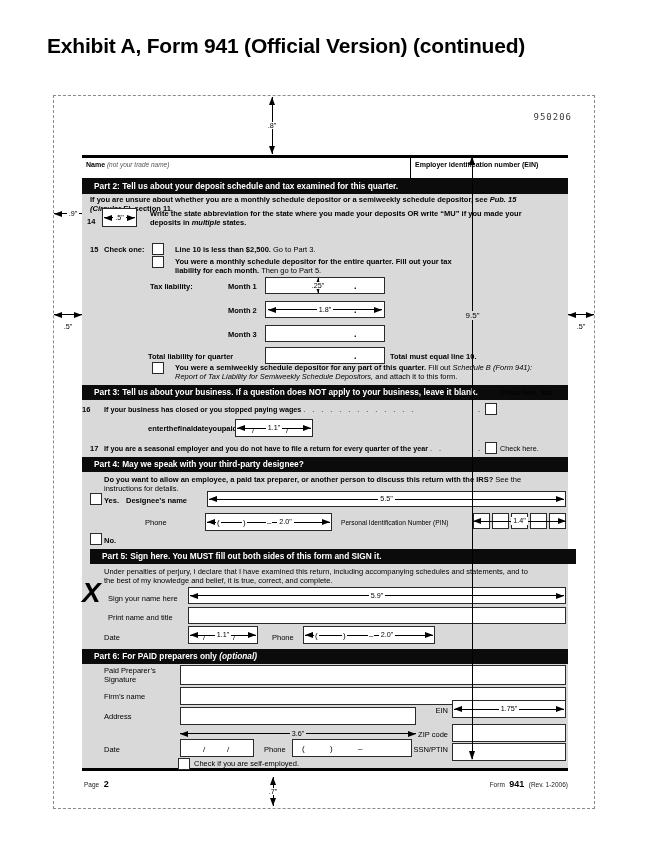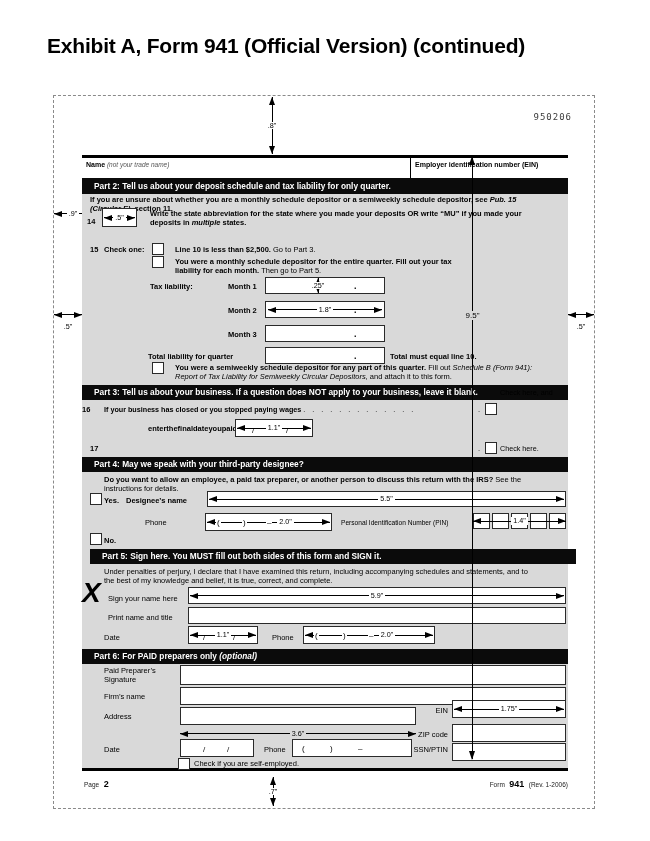--- a/index.html
+++ b/index.html
@@ -76,21 +76,21 @@
     </div>
 
   <div class="form">
 
     <div class="namerow">
       <span class="lbl" style="left:4px;top:3px;font-size:7px;"><span class="b">Name</span><span class="i" style="color:#555;font-size:6.5px;"> (not your trade name)</span></span>
       <i class="vdiv" style="left:328px;top:0;height:20px;"></i>
       <span class="lbl b" style="left:333px;top:3px;font-size:7px;">Employer identification number (EIN)</span>
     </div>
 
-    <div class="bar" style="top:20px;height:16px;line-height:16px;">Part 2: Tell us about your deposit schedule and tax liability for only quarter.</div>
+    <div class="bar" style="top:20px;height:16px;line-height:16px;">Part 2: Tell us about your deposit schedule and tax examined for this quarter.</div>
     <div class="lbl b" style="left:8px;top:37px;"><span>If you are unsure about whether you are a monthly schedule depositor or a semiweekly schedule depositor, see </span><span class="i">Pub. 15</span></div>
     <div class="lbl" style="left:8px;top:46px;"><span class="b i">(Circular E),</span><span class="b"> section 11.</span></div>
 
     <span class="lbl b" style="left:5px;top:59px;">14</span>
     <div class="field" style="left:20px;top:50px;width:35px;height:19px;">
       <div class="mah onw" style="left:1px;top:0;right:1px;bottom:0;">
           <span class="lab">.5"</span>
         </div>
     </div>
     <div class="lbl b" style="left:68px;top:51px;">Write the state abbreviation for the state where you made your deposits OR write “MU” if you made your</div>
@@ -125,37 +125,38 @@
       <span class="amtdot">.</span>
     </div>
     <span class="lbl b" style="left:66px;top:194px;">Total liability for quarter</span>
     <div class="field" style="left:183px;top:189px;width:120px;height:17px;">
       <span class="amtdot">.</span>
     </div>
     <span class="lbl b" style="left:308px;top:194px;">Total must equal line 10.</span>
 
     <span class="cb" style="left:70px;top:204px;"></span>
     <div class="lbl" style="left:93px;top:205px;"><span class="b">You were a semiweekly schedule depositor for any part of this quarter.</span><span> Fill out </span><span class="i">Schedule B (Form 941):</span></div>
-    <div class="lbl" style="left:93px;top:214px;"><span class="i">Report of Tax Liability for Semiweekly Circular Depositors,</span><span> and attach it to this form.</span></div>
+    <div class="lbl" style="left:93px;top:214px;"><span class="i">Report of Tax Liability for Semiweekly Schedule Depositors,</span><span> and attach it to this form.</span></div>
 
     <div class="bar" style="top:227px;">Part 3: Tell us about your business. If a question does NOT apply to your business, leave it blank.</div>
     <span class="lbl b" style="left:0;top:247px;">16</span>
     <div class="lbl" style="left:22px;top:247px;font-size:7.2px;"><span class="b">If your business has closed or you stopped paying wages</span>&nbsp;<span class="dots">. . . . . . . . . . . . .</span></div>
     <span class="lbl" style="left:396px;top:247px;">.</span>
     <span class="cb" style="left:403px;top:245px;"></span>
     <span class="lbl" style="left:418px;top:230px;font-size:7.2px;">Check here, and</span>
     <div class="lbl b" style="left:22px;top:266px;padding-left:44px;">enterthefinaldateyoupaidwages</div>
     <div class="field" style="left:153px;top:261px;width:78px;height:18px;">
       <div class="mah onw" style="left:1px;top:0;right:1px;bottom:0;">
           <span class="lab">1.1"</span>
         </div>
       <span class="slash" style="left:16px;">/</span>
       <span class="slash" style="left:50px;">/</span>
     </div>
     <span class="lbl b" style="left:8px;top:286px;">17</span>
+    <div class="lbl" style="left:22px;top:286px;font-size:7.2px;"><span class="b">If you are a seasonal employer and you do not have to file a return for every quarter of the year</span>&nbsp;<span class="dots">. .</span></div>
     <span class="lbl" style="left:396px;top:286px;">.</span>
     <span class="cb" style="left:403px;top:284px;"></span>
     <span class="lbl" style="left:418px;top:286px;font-size:7.2px;">Check here.</span>
 
     <div class="bar" style="top:299px;">Part 4: May we speak with your third-party designee?</div>
     <div class="lbl" style="left:22px;top:317px;"><span class="b">Do you want to allow an employee, a paid tax preparer, or another person to discuss this return with the IRS?</span><span> See the</span></div>
     <div class="lbl" style="left:22px;top:326px;">instructions for details.</div>
     <span class="cb" style="left:8px;top:335px;"></span>
     <span class="lbl b" style="left:22px;top:338px;">Yes.</span>
     <span class="lbl b" style="left:44px;top:338px;">Designee’s name</span>

